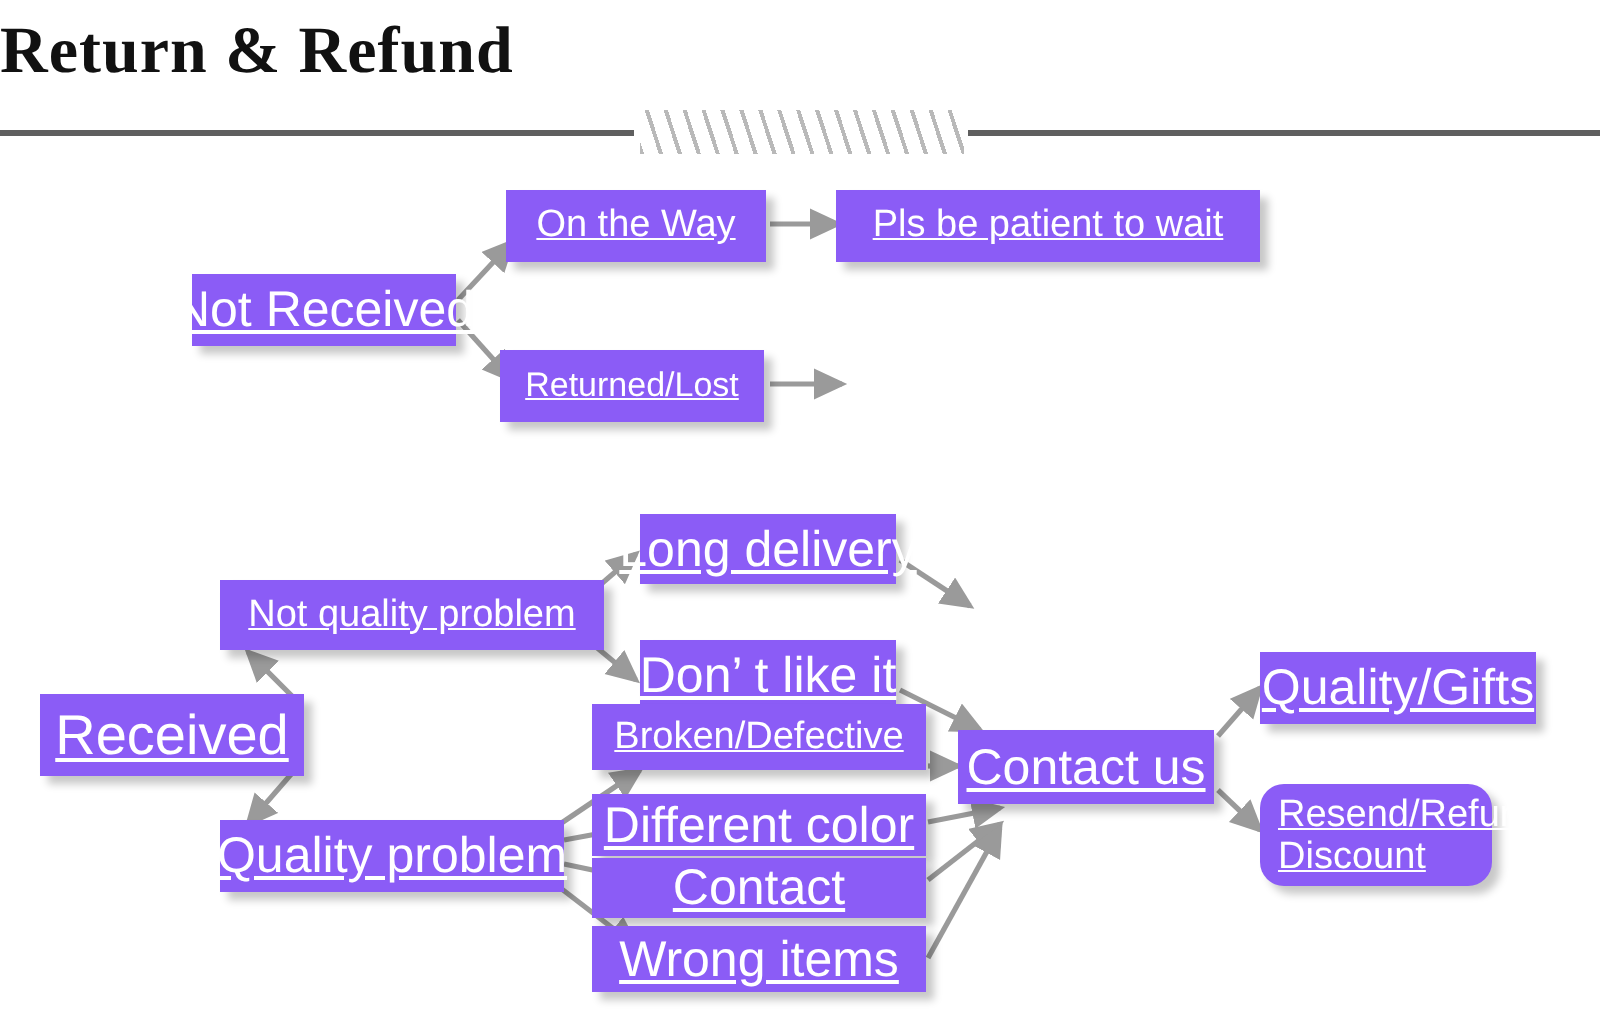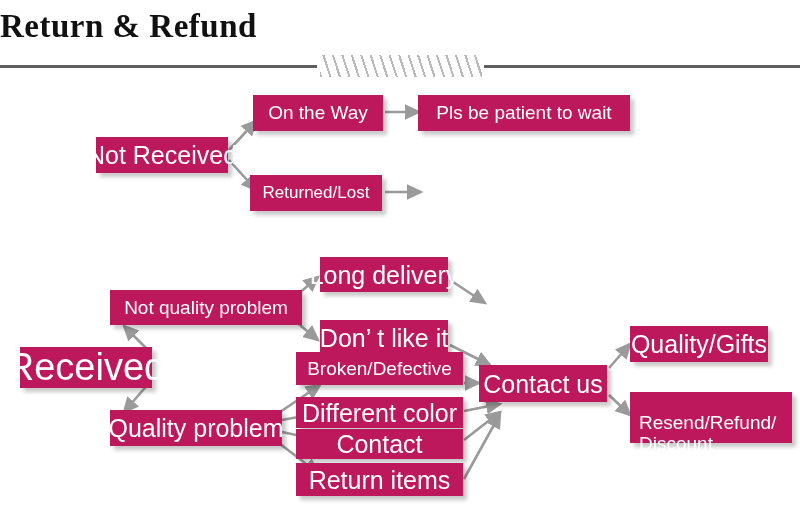--- a/index.html
+++ b/index.html
@@ -62,36 +62,37 @@
     height: 22px;
     background-image: repeating-linear-gradient(
         72deg,
         #b9b9b9 0px, #b9b9b9 2px,
         rgba(255,255,255,0) 2px, rgba(255,255,255,0) 9px);
   }
 
   
   .node {
     position: absolute;
-    background: #be185d;
+    background: #8b5cf6;
     color: #ffffff;
     box-sizing: border-box;
     display: flex;
     align-items: center;
     justify-content: center;
     text-align: center;
     font-size: 19px;
     line-height: 1.12;
     padding: 0 6px;
     box-shadow: 4px 4px 4px rgba(0,0,0,0.22);
     white-space: nowrap;
     z-index: 3;
+    text-decoration: underline;
   }
   .node.lg   { font-size: 25px; }
-  .node.xl   { font-size: 38px; }
+  .node.xl   { font-size: 28px; }
   .node.sm   { font-size: 17px; }
   .node.left-align {
     justify-content: flex-start;
     text-align: left;
     white-space: normal;
     padding-left: 9px;
   }
 
   
   #arrows {
@@ -186,24 +187,24 @@
   <div class="node lg" style="left:320px; top:257px; width:128px; height:35px;">Long delivery</div>
 
   <div class="node lg" style="left:320px; top:320px; width:128px; height:35px;">Don’  t like it</div>
 
   <div class="node" style="left:296px; top:352px; width:167px; height:33px;">Broken/Defective</div>
 
   <div class="node lg" style="left:296px; top:397px; width:167px; height:31px;">Different color</div>
 
   <div class="node lg" style="left:296px; top:429px; width:167px; height:30px;">Contact</div>
 
-  <div class="node lg" style="left:296px; top:463px; width:167px; height:33px;">Return items</div>
+  <div class="node lg" style="left:296px; top:463px; width:167px; height:33px;">Wrong items</div>
 
   <div class="node lg" style="left:479px; top:365px; width:128px; height:37px;">Contact us</div>
 
   <div class="node lg" style="left:630px; top:326px; width:138px; height:36px;">Quality/Gifts</div>
 
-  <div class="node left-align" style="left:630px; top:392px; width:162px; height:51px; display:block; padding-top:20px;">
+  <div class="node left-align" style="left:630px; top:392px; width:116px; height:51px; display:block; padding-top:5px;border-radius:12px;">
     <div>Resend/Refund/</div>
     <div>Discount</div>
   </div>
 
 </div>
 
 </body></html>

